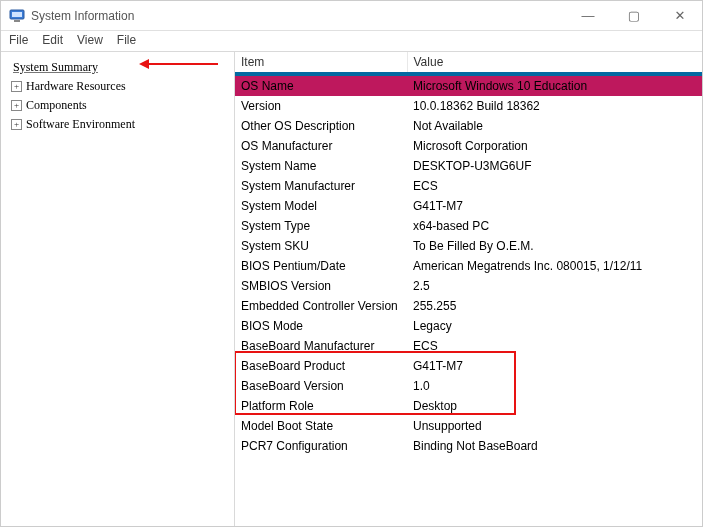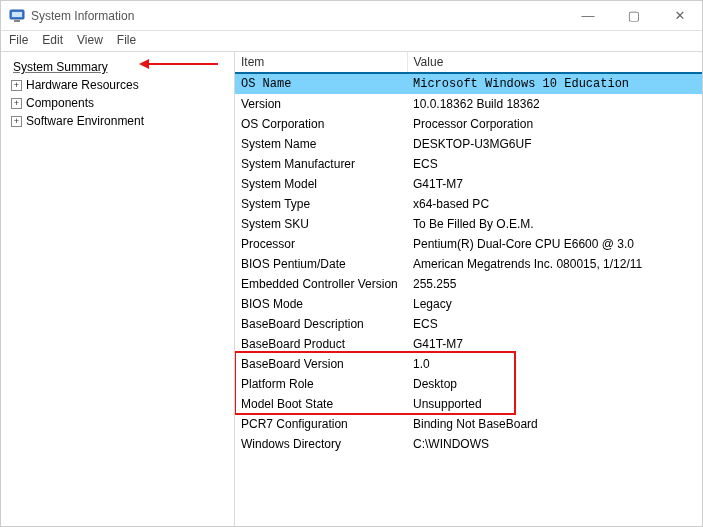--- a/index.html
+++ b/index.html
@@ -42,20 +42,21 @@
   .content {
     display: flex;
     height: calc(527px - 30px - 22px);
   }
   .tree {
     width: 234px;
     border-right: 1px solid #d9d9d9;
     padding: 6px 4px;
     overflow: auto;
     position: relative;
+    font-family: Liberation Serif, serif;
   }
   .tree-root {
     color: #000;
     padding: 2px 4px 2px 8px;
     text-decoration: underline;
     text-decoration-color: #777;
   }
   .tree-item {
     display: flex;
     align-items: center;
@@ -102,28 +103,28 @@
   }
   table.grid th, table.grid td {
     text-align: left;
     padding: 3px 6px;
     font-weight: normal;
     white-space: nowrap;
     overflow: hidden;
     text-overflow: clip;
   }
   table.grid th {
-    border-bottom: 2px solid #0369a1;
+    border-bottom: 4px solid #0369a1;
     color: #333;
     background: #fff;
     position: sticky;
     top: 0;
   }
   table.grid th:first-child { border-right: 1px solid #e8e8e8; }
-  table.grid tr.sel { background: #7dd3fc; font-family: Liberation Mono, monospace; }
+  table.grid tr.sel { background: #be185d; }
   col.col-item { width: 172px; }
   col.col-value { }
   .highlight-box {
     position: absolute;
     border: 2px solid #e81212;
     pointer-events: none;
   }
   
   .grid-wrap::-webkit-scrollbar { width: 14px; }
   .grid-wrap::-webkit-scrollbar-thumb { background: #c8c8c8; }
@@ -192,22 +193,26 @@
       <tbody id="grid-body">
           <tr class="sel">
             <td>OS Name</td>
             <td>Microsoft Windows 10 Education</td>
           </tr>
           <tr>
             <td>Version</td>
             <td>10.0.18362 Build 18362</td>
           </tr>
           <tr>
-            <td>OS Corporation</td>
-            <td>Processor Corporation</td>
+            <td>Other OS Description</td>
+            <td>Not Available</td>
+          </tr>
+          <tr>
+            <td>OS Manufacturer</td>
+            <td>Microsoft Corporation</td>
           </tr>
           <tr>
             <td>System Name</td>
             <td>DESKTOP-U3MG6UF</td>
           </tr>
           <tr>
             <td>System Manufacturer</td>
             <td>ECS</td>
           </tr>
           <tr>
@@ -216,37 +221,37 @@
           </tr>
           <tr>
             <td>System Type</td>
             <td>x64-based PC</td>
           </tr>
           <tr>
             <td>System SKU</td>
             <td>To Be Filled By O.E.M.</td>
           </tr>
           <tr>
-            <td>Processor</td>
-            <td>Pentium(R) Dual-Core  CPU      E6600  @ 3.0</td>
-          </tr>
-          <tr>
             <td>BIOS Pentium/Date</td>
             <td>American Megatrends Inc. 080015, 1/12/11</td>
           </tr>
           <tr>
+            <td>SMBIOS Version</td>
+            <td>2.5</td>
+          </tr>
+          <tr>
             <td>Embedded Controller Version</td>
             <td>255.255</td>
           </tr>
           <tr>
             <td>BIOS Mode</td>
             <td>Legacy</td>
           </tr>
           <tr>
-            <td>BaseBoard Description</td>
+            <td>BaseBoard Manufacturer</td>
             <td>ECS</td>
           </tr>
           <tr>
             <td>BaseBoard Product</td>
             <td>G41T-M7</td>
           </tr>
           <tr>
             <td>BaseBoard Version</td>
             <td>1.0</td>
           </tr>
@@ -254,22 +259,18 @@
             <td>Platform Role</td>
             <td>Desktop</td>
           </tr>
           <tr>
             <td>Model Boot State</td>
             <td>Unsupported</td>
           </tr>
           <tr>
             <td>PCR7 Configuration</td>
             <td>Binding Not BaseBoard</td>
-          </tr>
-          <tr>
-            <td>Windows Directory</td>
-            <td>C:\WINDOWS</td>
           </tr>
         </tbody>
     </table>
     <div id="hl" class="highlight-box" style="display: block; left: -1px; top: 299px; width: 282px; height: 64px;"></div>
   </div>
 </div>
 
 </body></html>

